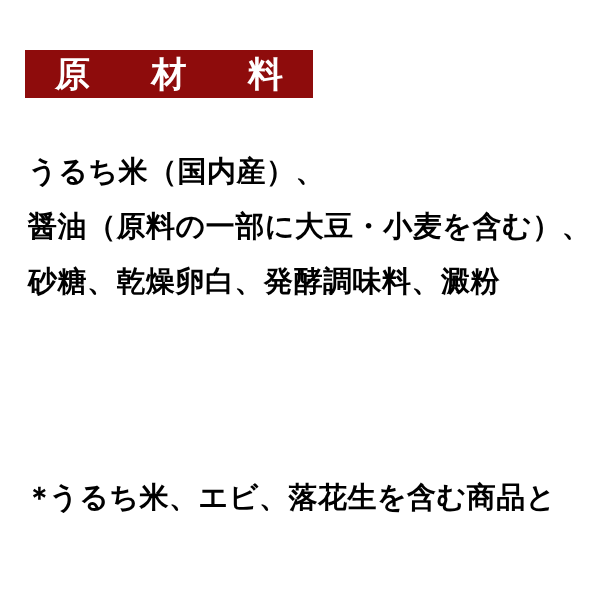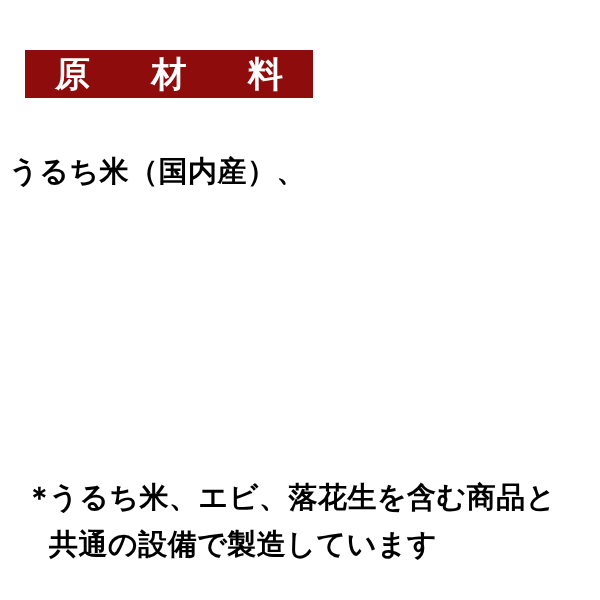--- a/index.html
+++ b/index.html
@@ -31,21 +31,21 @@
     align-items: center;
     justify-content: space-between;
     padding: 0 30px;
     box-sizing: border-box;
     font-size: 35px;
     font-weight: 700;
     line-height: 1;
   }
   .ingredients {
     position: absolute;
-    left: 9px;
+    left: 28px;
     top: 144px;
     color: #000000;
     font-size: 29px;
     line-height: 55px;
     font-weight: 700;
     letter-spacing: 0.5px;
     white-space: nowrap;
   }
   .allergen-note {
     position: absolute;
@@ -70,23 +70,24 @@
 <div class="label-panel">
 
   <div class="header-box">
     <span>原</span>
     <span>材</span>
     <span>料</span>
   </div>
 
   <div class="ingredients">
     <div>うるち米（国内産）、</div>
+    <div>醤油（原料の一部に大豆・小麦を含む）、</div>
+    <div>砂糖、乾燥卵白、発酵調味料、澱粉</div>
   </div>
 
   <div class="allergen-note">
     <span class="note-marker">＊</span>
     <div>
       <div>うるち米、エビ、落花生を含む商品と</div>
-      <div>共通の設備で製造しています</div>
     </div>
   </div>
 
 </div>
 
 </body></html>

